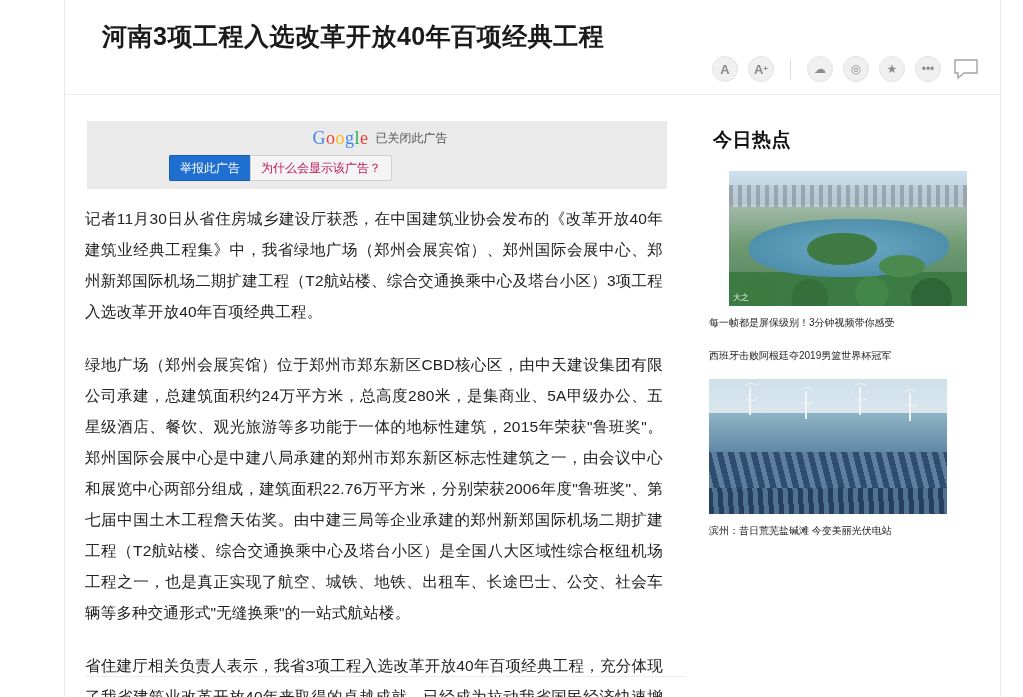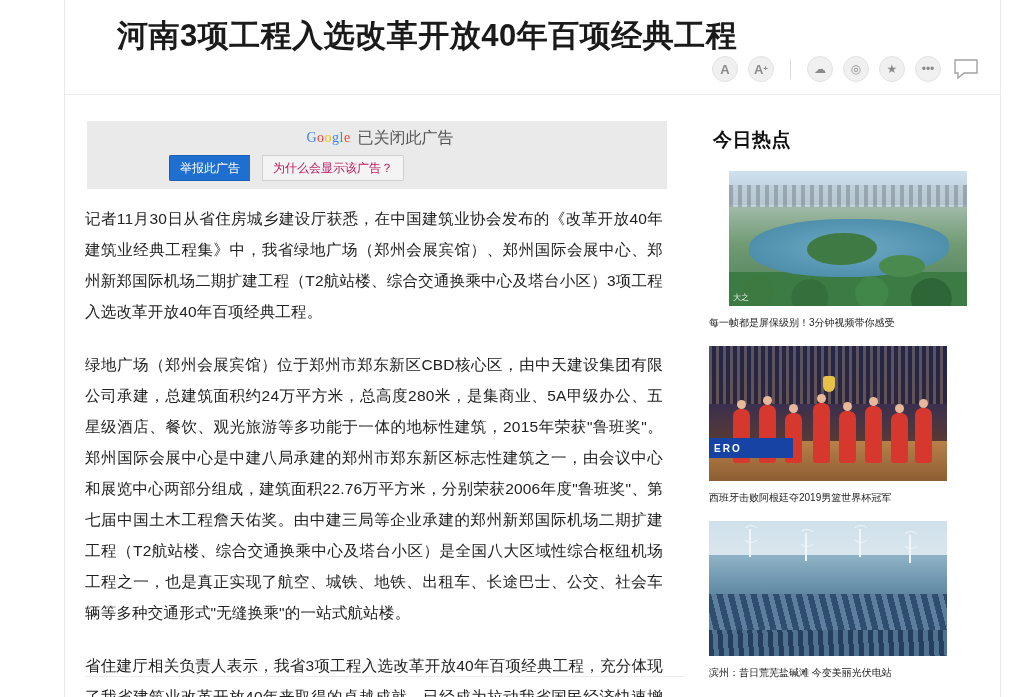--- a/index.html
+++ b/index.html
@@ -29,25 +29,25 @@
 
   
   .article-header {
     position: absolute;
     left: 65px;
     top: 0;
     width: 936px;
     padding: 10px 20px 0 20px;
   }
   .article-title {
-    font-size: 31px;
+    font-size: 25px;
     font-weight: bold;
     color: #1a1a1a;
     line-height: 36px;
-    margin: 8px 0 0 32px;
+    margin: 8px 0 0 17px;
     letter-spacing: 0.5px;
   }
   .meta-row {
     display: flex;
     align-items: center;
     margin: 18px 0 0 18px;
     height: 30px;
   }
   .meta-text {
     font-size: 12px;
@@ -126,32 +126,32 @@
     margin: 0 0 14px 2px;
   }
   .ad-top {
     height: 34px;
     display: flex;
     align-items: center;
     justify-content: center;
     gap: 7px;
   }
   .google-logo {
-    font-size: 14px;
+    font-size: 18px;
     letter-spacing: 0.5px;
     font-family: "Liberation Serif", serif;
     margin-left: 6px;
   }
   .g-b { color: #4285F4; } .g-r { color: #EA4335; } .g-y { color: #FBBC05; }
   .g-g { color: #34A853; } .g-e { color: #EA4335; }
-  .ad-closed-text { font-size: 16px; color: #555; }
+  .ad-closed-text { font-size: 12px; color: #555; }
   .ad-bottom {
     display: flex;
     align-items: center;
-    gap: 12px;
+    gap: 0;
     padding-left: 82px;
   }
   .ad-report-btn {
     background: #1f6fd0;
     color: #fff;
     font-size: 12px;
     padding: 4px 10px;
     border: 1px solid #1a5fb4;
     border-right: none;
     border-radius: 2px 0 0 2px;
@@ -398,35 +398,20 @@
           <div class="trees"></div>
           <div class="lake"></div>
           <div class="isle"></div>
           <div class="isle2"></div>
           <span class="thumb-watermark">大之</span>
         </div>
         <div class="hot-caption">每一帧都是屏保级别！3分钟视频带你感受</div>
       </div>
 
       <div class="hot-item">
-        <div class="hot-thumb t2">
-          <div class="crowd"></div>
-          <div class="mid"></div>
-          <div class="court"></div>
-          <div class="player p1"></div>
-          <div class="player p2"></div>
-          <div class="player p3"></div>
-          <div class="player p4"></div>
-          <div class="player p5"></div>
-          <div class="player p6"></div>
-          <div class="player p7"></div>
-          <div class="player p8"></div>
-          <div class="trophy"></div>
-          <div class="banner">ERO</div>
-        </div>
         <div class="hot-caption">西班牙击败阿根廷夺2019男篮世界杯冠军</div>
       </div>
 
       <div class="hot-item">
         <div class="hot-thumb t3">
           <div class="water"></div>
           <div class="panels"></div>
           <div class="panels2"></div>
           <div class="turbine w1"></div>
           <div class="turbine w2"></div>

